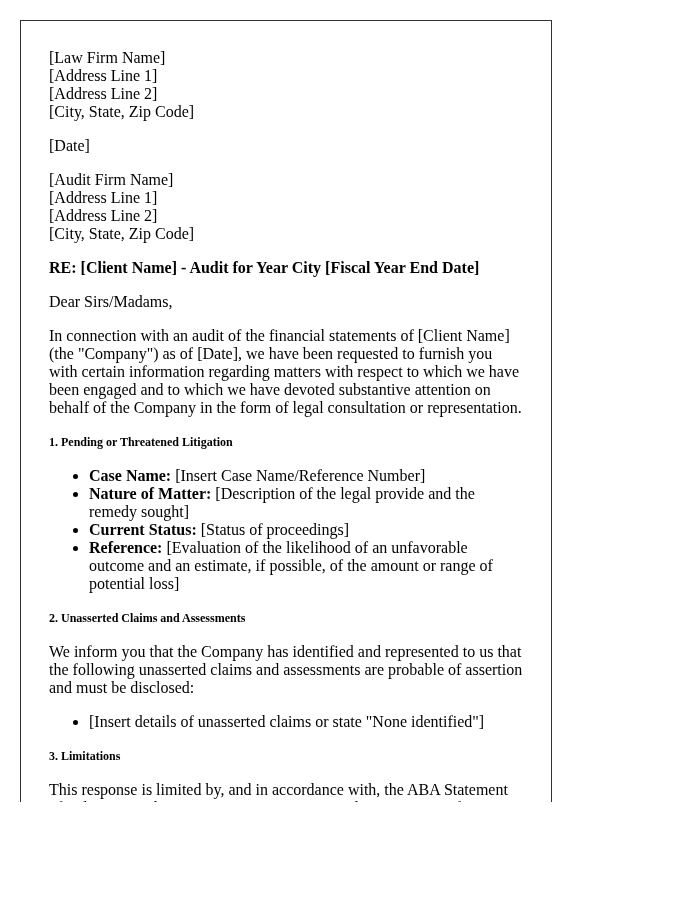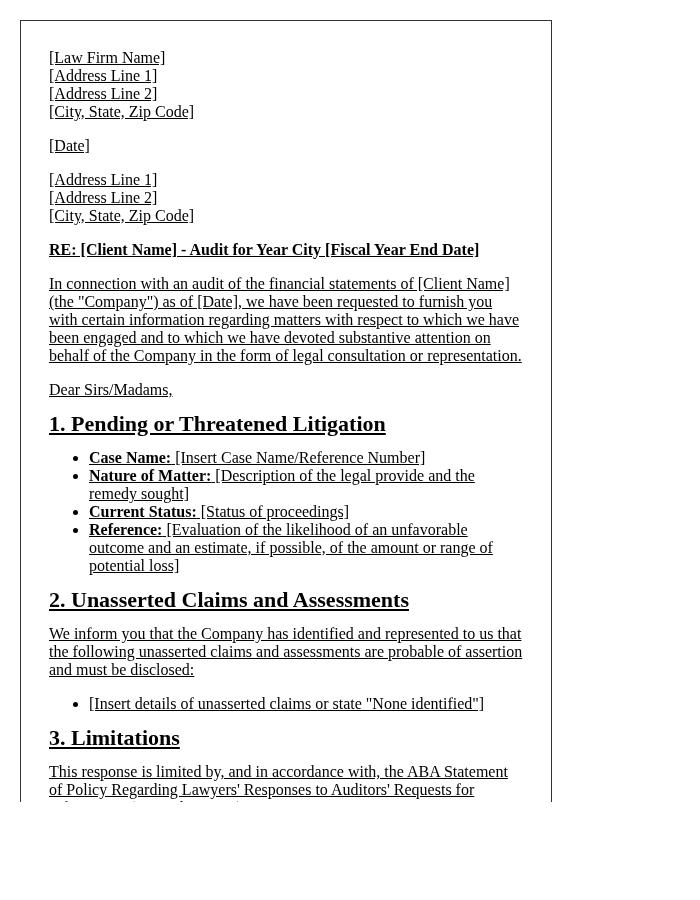--- a/index.html
+++ b/index.html
@@ -24,34 +24,33 @@
       width: 642px;
       height: 782px;
       overflow: hidden;
     }
     .letter {
       box-sizing: border-box;
       width: 532px;
       border: 1px solid #333333;
       padding: 28px 28px 28px 28px;
       background: #ffffff;
-      text-decoration: underline;
     }
     .letter p {
       margin: 0 0 16px 0;
     }
     .addr-line {
       display: block;
     }
     .re-line {
       font-weight: bold;
     }
     .section-heading {
       font-weight: bold;
-      font-size: 22px;
+      font-size: 12px;
       margin: 0 0 16px 0;
       line-height: 18px;
     }
     ul.items {
       margin: 0 0 16px 0;
       padding-left: 40px;
       list-style: disc;
     }
     ul.items li {
       line-height: 18px;
@@ -69,30 +68,31 @@
     <p>
       <span class="addr-line">[Law Firm Name]</span>
       <span class="addr-line">[Address Line 1]</span>
       <span class="addr-line">[Address Line 2]</span>
       <span class="addr-line">[City, State, Zip Code]</span>
     </p>
 
     <p>[Date]</p>
 
     <p>
+      <span class="addr-line">[Audit Firm Name]</span>
       <span class="addr-line">[Address Line 1]</span>
       <span class="addr-line">[Address Line 2]</span>
       <span class="addr-line">[City, State, Zip Code]</span>
     </p>
 
     <p class="re-line">RE: [Client Name] - Audit for Year City [Fiscal Year End Date]</p>
 
+    <p>Dear Sirs/Madams,</p>
+
     <p>In connection with an audit of the financial statements of [Client Name] (the "Company") as of [Date], we have been requested to furnish you with certain information regarding matters with respect to which we have been engaged and to which we have devoted substantive attention on behalf of the Company in the form of legal consultation or representation.</p>
-
-    <p>Dear Sirs/Madams,</p>
 
     <h3 class="section-heading">1. Pending or Threatened Litigation</h3>
     <ul class="items">
       <li>
         <span class="item-label">Case Name:</span><span> [Insert Case Name/Reference Number]</span>
       </li>
       <li>
         <span class="item-label">Nature of Matter:</span><span> [Description of the legal provide and the remedy sought]</span>
       </li>
       <li>

